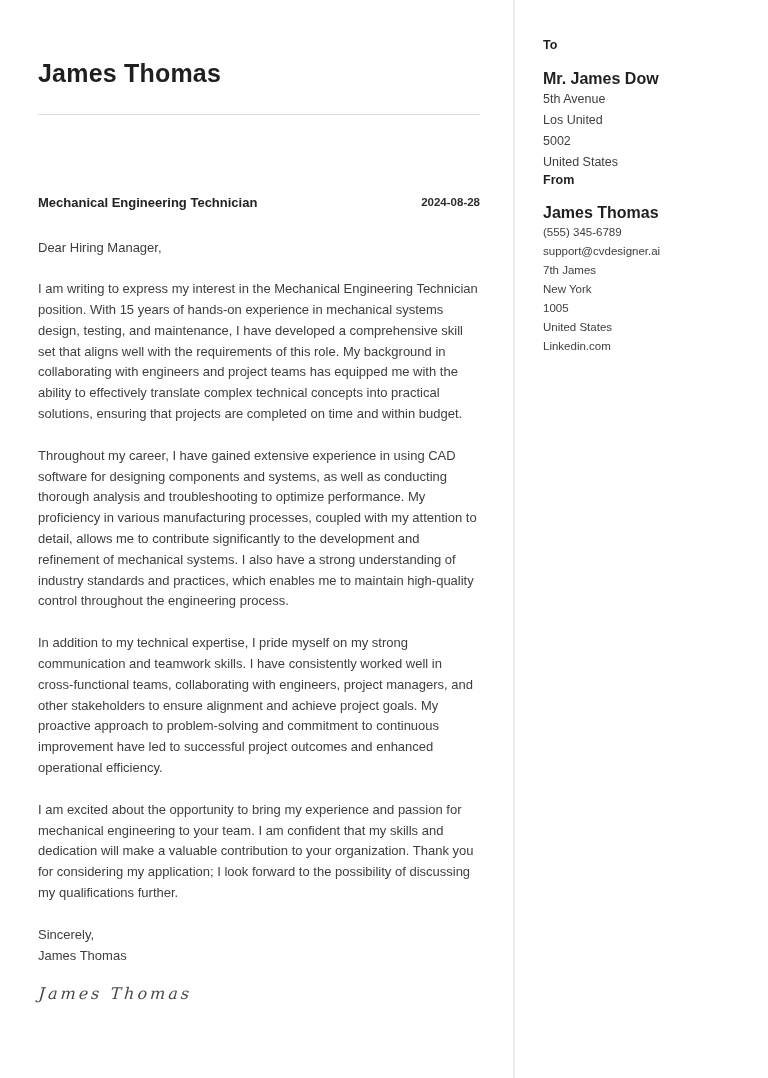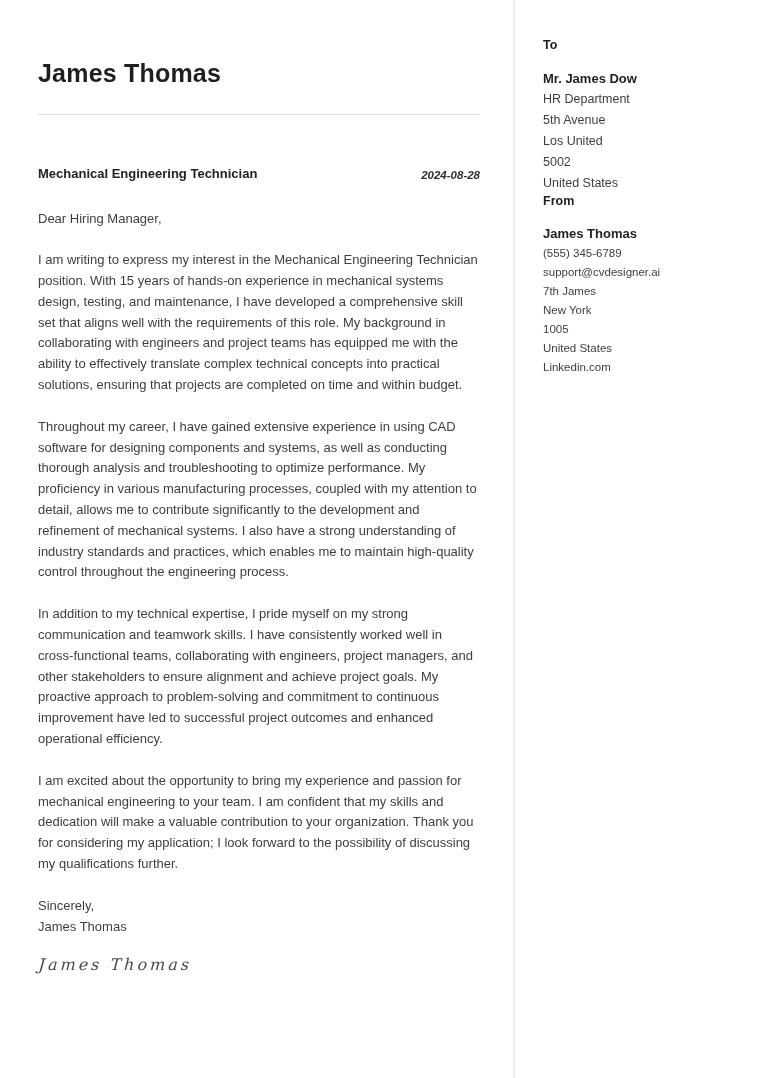--- a/index.html
+++ b/index.html
@@ -32,33 +32,32 @@
     line-height: 1.1;
   }
   .head-rule {
     border: none;
     border-top: 1px solid #dcdcdc;
     margin: 26px 0 0 0;
   }
   .job-row {
     display: flex;
     justify-content: space-between;
-    align-items: flex-end;
-    margin-top: 51px;
+    align-items: center;
+    margin-top: 80px;
   }
   .job-title {
     font-size: 13px;
     font-weight: 700;
     color: #232323;
   }
   .letter-date {
     font-size: 11.5px;
     font-weight: 700;
     color: #2e2e2e;
-    font-style: italic;
   }
   .body-text { margin-top: 28px; }
   .body-text p {
     font-size: 13px;
     line-height: 20.8px;
     color: #3e3e3e;
     margin: 0 0 21px 0;
   }
   .closing-block {
     font-size: 13px;
@@ -82,21 +81,21 @@
     border-left: 2px solid #ececec;
     padding: 38px 36px 0 28px;
   }
   .side-heading {
     font-size: 12.5px;
     font-weight: 700;
     color: #1f1f1f;
     margin: 0 0 16px 0;
   }
   .contact-name {
-    font-size: 13px;
+    font-size: 16px;
     font-weight: 700;
     color: #1f1f1f;
     line-height: 21px;
   }
   .to-block .contact-line {
     font-size: 12.5px;
     line-height: 21px;
     color: #3e3e3e;
   }
   .from-block { }
@@ -135,21 +134,20 @@
 
       <div class="signature">James Thomas</div>
     </div>
   </div>
 
   <div class="sidebar">
 
     <div class="to-block">
       <div class="side-heading">To</div>
       <div class="contact-name">Mr. James Dow</div>
-      <div class="contact-line">HR Department</div>
       <div class="contact-line">5th Avenue</div>
       <div class="contact-line">Los United</div>
       <div class="contact-line">5002</div>
       <div class="contact-line">United States</div>
     </div>
 
     <div class="from-block">
       <div class="side-heading">From</div>
       <div class="contact-name">James Thomas</div>
       <div class="contact-line">(555) 345-6789</div>

